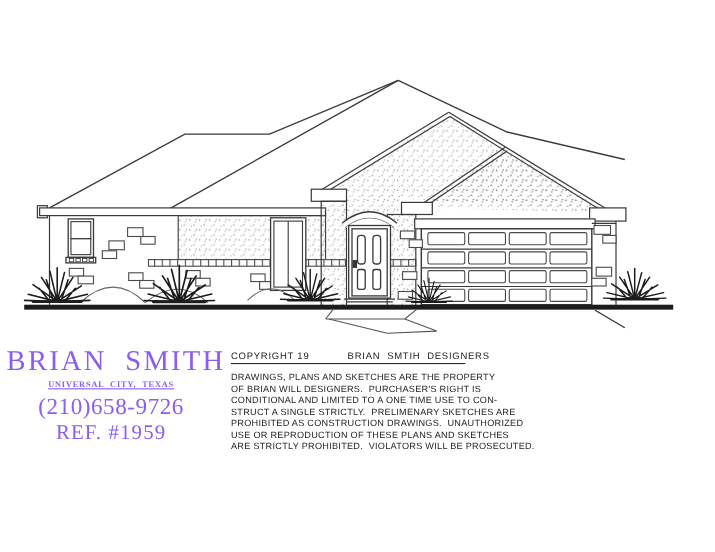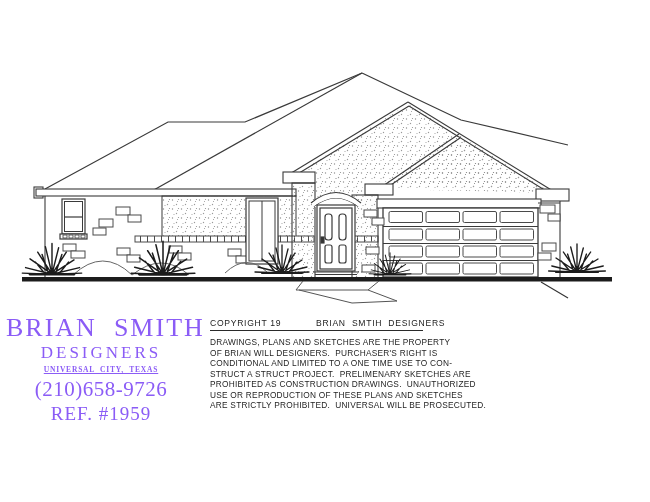--- a/index.html
+++ b/index.html
@@ -218,35 +218,34 @@
       <use href="#bushShape" transform="translate(52,272) scale(1.1)"></use>
       <use href="#bushShape" transform="translate(163,272) scale(1.18)"></use>
       <use href="#bushShape" transform="translate(282,271) scale(1.0)"></use>
       <use href="#bushShape" transform="translate(390,273) scale(0.78)"></use>
       <use href="#bushShape" transform="translate(577,270) scale(1.05,1.0)"></use>
     </g>
   </svg>
 
   <div class="firm">
     <div class="firm-name pre">BRIAN  SMITH</div>
-    <div class="firm-sub">DESIGNERS</div>
     <div class="firm-loc pre">UNIVERSAL  CITY,  TEXAS</div>
     <div class="firm-phone">(210)658-9726</div>
     <div class="firm-ref">REF. #1959</div>
   </div>
 
   <div class="copy">
     <div class="copy-row">
       <span class="copy-label pre">COPYRIGHT 19</span>
       <span class="copy-owner pre">BRIAN  SMTIH  DESIGNERS</span>
     </div>
     <div class="notice">
       <div class="pre">DRAWINGS, PLANS AND SKETCHES ARE THE PROPERTY</div>
       <div class="pre">OF BRIAN WILL DESIGNERS.  PURCHASER'S RIGHT IS</div>
       <div class="pre">CONDITIONAL AND LIMITED TO A ONE TIME USE TO CON-</div>
-      <div class="pre">STRUCT A STRUCT PROJECT.  PRELIMENARY SKETCHES ARE</div>
+      <div class="pre">STRUCT A SINGLE STRICTLY.  PRELIMENARY SKETCHES ARE</div>
       <div class="pre">PROHIBITED AS CONSTRUCTION DRAWINGS.  UNAUTHORIZED</div>
       <div class="pre">USE OR REPRODUCTION OF THESE PLANS AND SKETCHES</div>
-      <div class="pre">ARE STRICTLY PROHIBITED.  UNIVERSAL WILL BE PROSECUTED.</div>
+      <div class="pre">ARE STRICTLY PROHIBITED.  VIOLATORS WILL BE PROSECUTED.</div>
     </div>
   </div>
 
 </div>
 
 </body></html>

